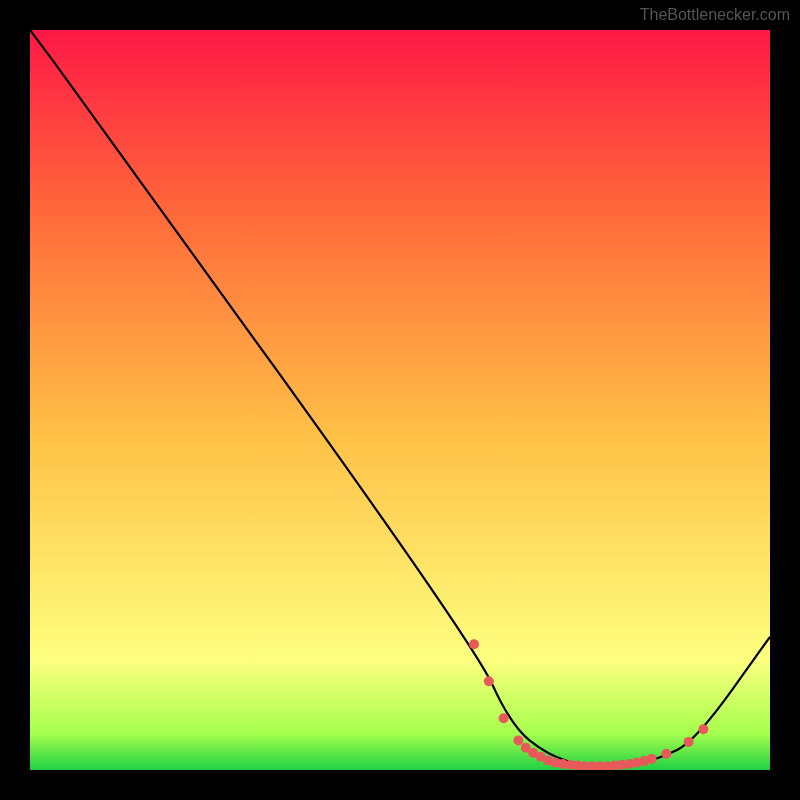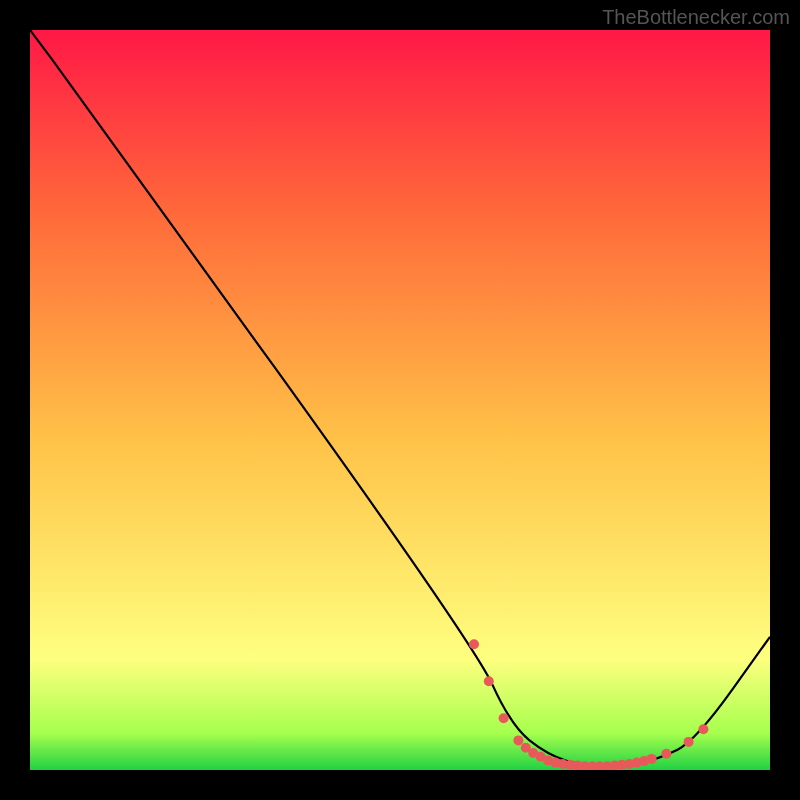--- a/index.html
+++ b/index.html
@@ -9,21 +9,21 @@
     background: #000;
     position: relative;
     font-family: Arial, sans-serif;
     overflow: hidden;
   }
   .attribution {
     position: absolute;
     top: 6px;
     right: 10px;
     color: #555;
-    font-size: 20px;
+    font-size: 16px;
     font-weight: 500;
     z-index: 10;
   }
   .plot {
     position: absolute;
     left: 30px;
     top: 30px;
     width: 740px;
     height: 740px;
   }

